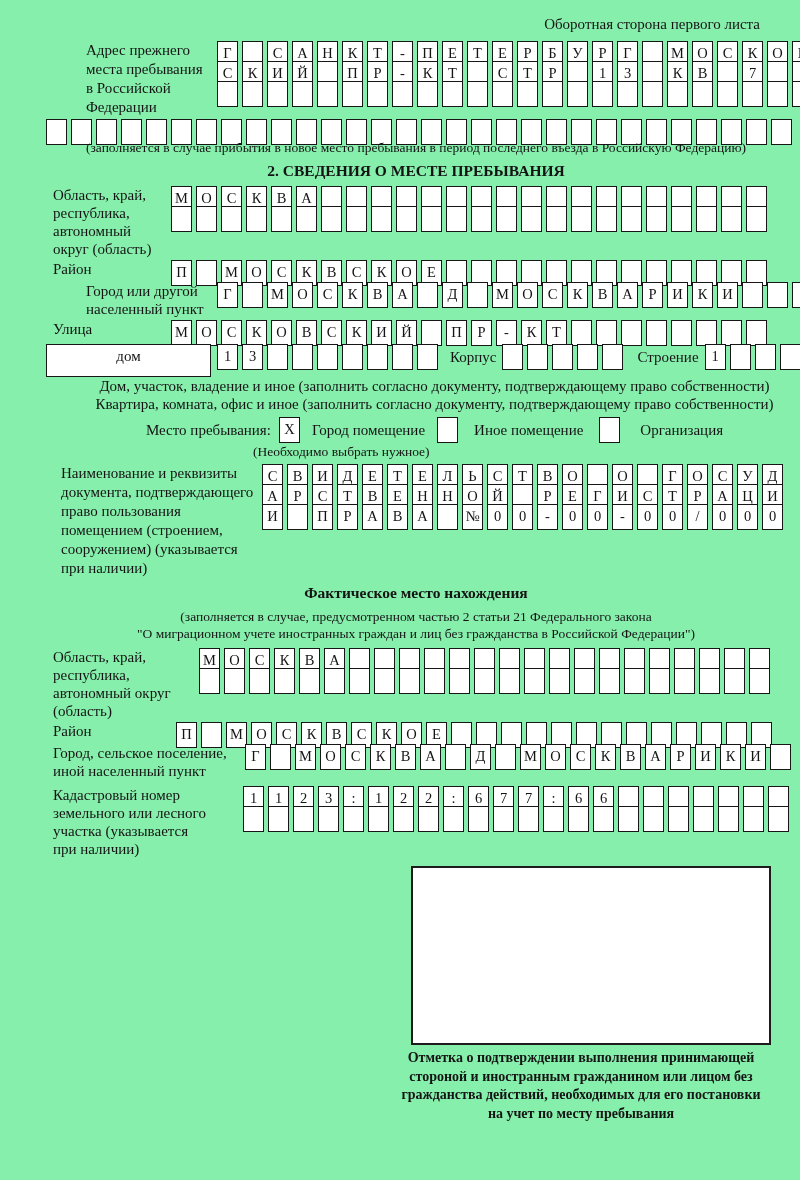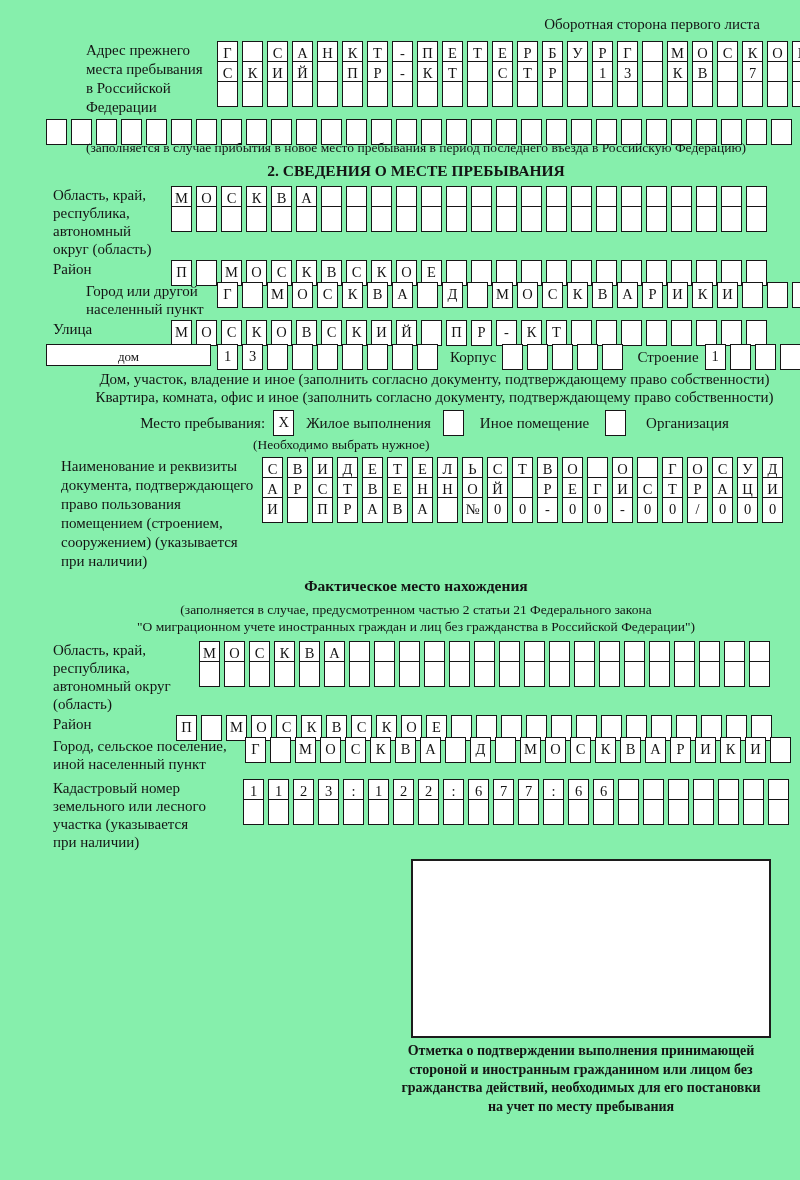--- a/index.html
+++ b/index.html
@@ -17,22 +17,22 @@
   .w146 { width:146px; } .w123 { width:123px; } .w192 { width:192px; } .w190 { width:190px; }
 
   .cellcol { flex:none; }
   .cellrow { white-space:nowrap; height:18px; margin-bottom:2px; }
   .cell {
     display:inline-block; box-sizing:border-box; width:21px; height:26px;
     border:1.5px solid #161616; margin-right:4px; text-align:center;
     font-size:14.5px; line-height:22px; vertical-align:top; background:#fff;
   }
   .widebox {
-    display:inline-block; box-sizing:border-box; height:22px;
-    border:1.5px solid #161616; text-align:center; font-size:13px; line-height:23px;
+    display:inline-block; box-sizing:border-box; height:33px;
+    border:1.5px solid #161616; text-align:center; font-size:15px; line-height:23px;
     vertical-align:top; background:#fff; flex:none;
   }
   .inline-lbl { font-size:15px; line-height:26px; flex:none; }
 
   .caption { font-size:15px; line-height:17px; padding-left:37px; margin-top:1px;text-align:center; }
   .center-note { text-align:center; font-size:13.5px; line-height:17px; }
   .sec-title { text-align:center; font-weight:bold; font-size:15.5px; margin-top:6px; margin-bottom:6px; }
 
   .mt2{margin-top:2px;} .mt4{margin-top:4px;} .mt6{margin-top:6px;} .mt8{margin-top:8px;}
 
@@ -126,21 +126,21 @@
   </div>
   <div class="caption">Дом, участок, владение и иное (заполнить согласно документу, подтверждающему право собственности)</div>
 
   <div class="caption">Квартира, комната, офис и иное (заполнить согласно документу, подтверждающему право собственности)</div>
 
   <div class="chk-row">
     <div class="inline-lbl">Место пребывания:</div>
     <div class="gap8"></div>
     <span class="cell">X</span>
     <div class="gap8"></div>
-    <div class="inline-lbl">Жилое выполнения</div>
+    <div class="inline-lbl">Город помещение</div>
     <div class="gap12"></div>
     <span class="cell"></span>
     <div class="gap12"></div>
     <div class="inline-lbl">Иное помещение</div>
     <div class="gap16"></div>
     <span class="cell"></span>
     <div class="gap16"></div>
     <div class="inline-lbl">Организация</div>
   </div>
   <div class="chk-note">(Необходимо выбрать нужное)</div>

